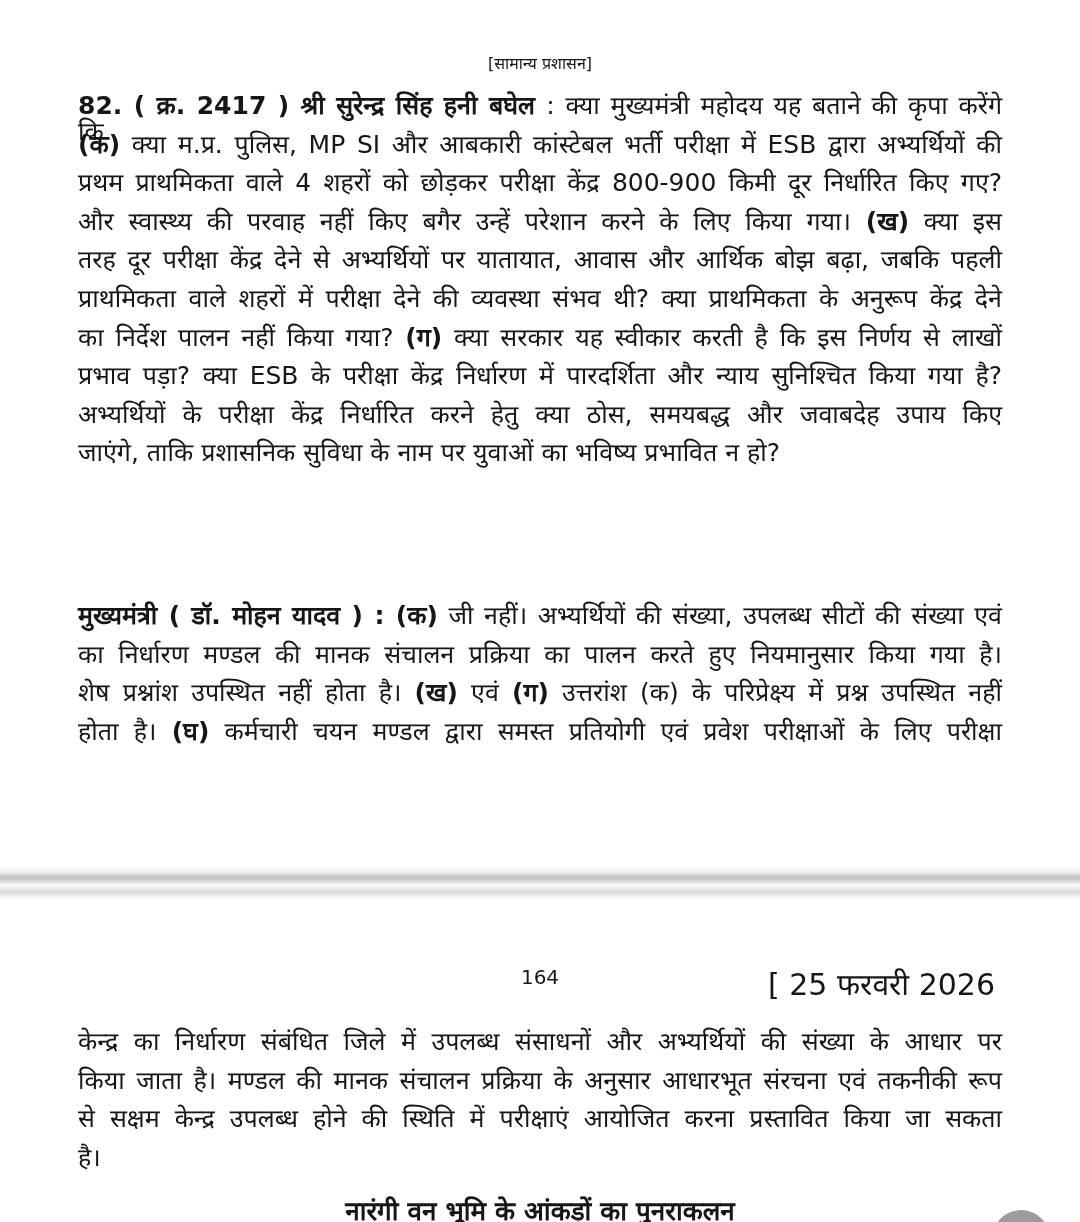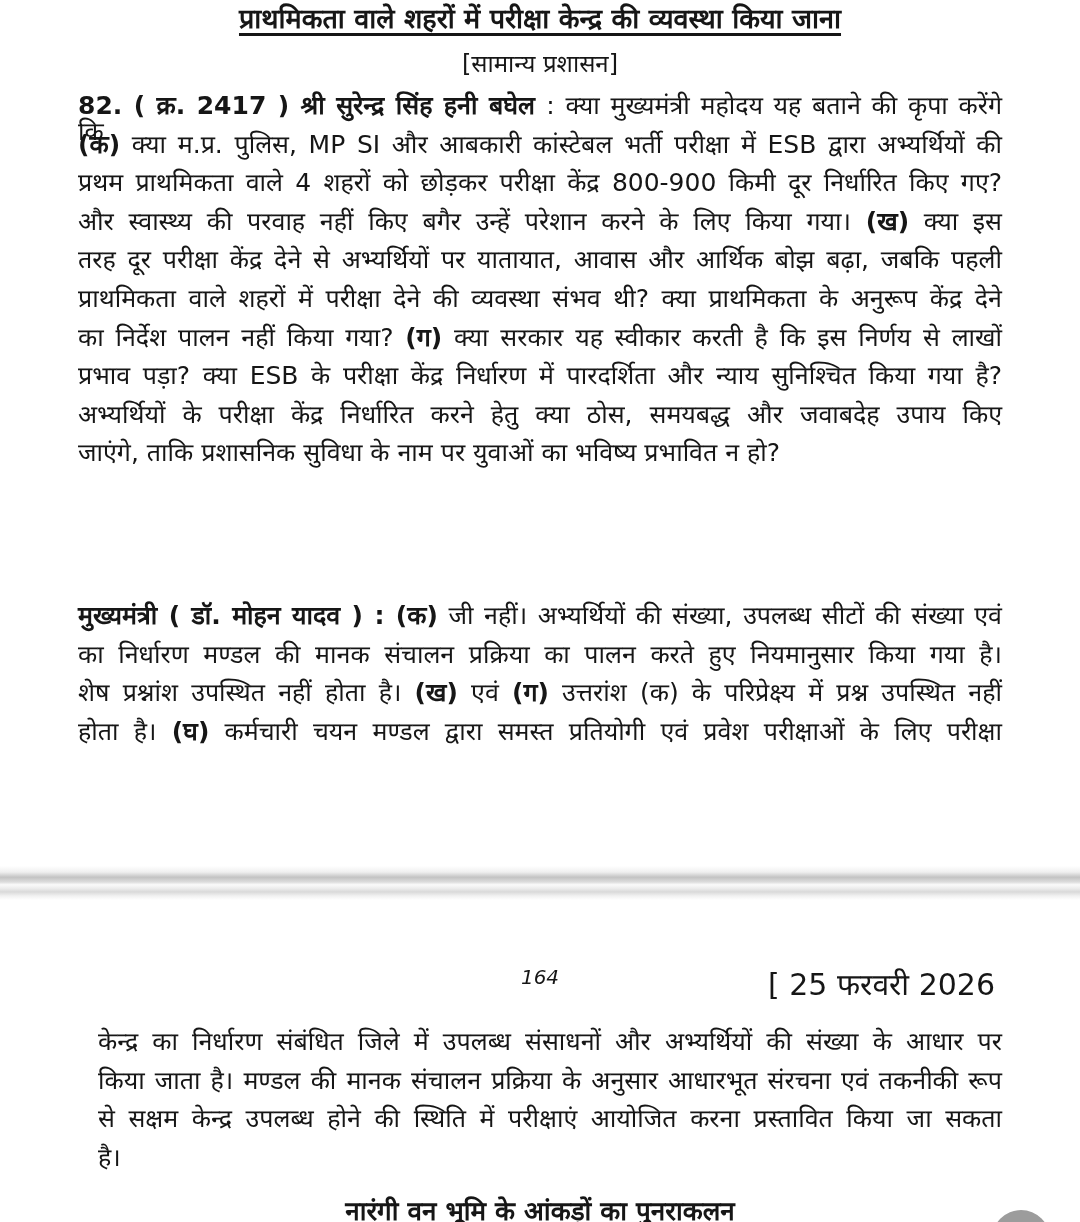--- a/index.html
+++ b/index.html
@@ -33,31 +33,31 @@
     text-decoration: underline;
     text-decoration-thickness: 2.5px;
     text-underline-offset: 5px;
   }
   .doc-subtitle {
     position: absolute;
     top: 50px;
     left: 0;
     right: 0;
     text-align: center;
-    font-size: 24px;
+    font-size: 16px;
     line-height: 28px;
   }
   .para {
     position: absolute;
     left: 78px;
     right: 78px;
   }
   .question     { top: 93px;  }
   .answer       { top: 603px; }
-  .continuation { top: 1029px; margin-left: 20px; }
+  .continuation { top: 1029px; }
   .tline {
     font-size: 25px;
     line-height: 26px;
     height: 38.6px;
     white-space: nowrap;
     overflow: visible;
   }
   .tline.just {
     text-align: justify;
     text-align-last: justify;
@@ -89,21 +89,20 @@
     right: 0;
     height: 34px;
   }
   .pagenum {
     position: absolute;
     left: 0;
     right: 0;
     top: 2px;
     text-align: center;
     font-size: 20px;
-    font-style: italic;
   }
   .dateh {
     position: absolute;
     right: 85px;
     top: 0;
     font-size: 30px;
   }
   .next-title {
     position: absolute;
     top: 1192px;
@@ -123,23 +122,20 @@
     height: 58px;
     border-radius: 50%;
     background: #9c9c9c;
   }
 </style>
 </head>
 <body>
 
 <div class="doc">
 
-  <div class="doc-title">
-    <span class="u">प्राथमिकता वाले शहरों में परीक्षा केन्द्र की व्यवस्था किया जाना</span>
-  </div>
 
   <div class="doc-subtitle">[सामान्य प्रशासन]</div>
 
   <div class="para question">
       <div class="tline just"><span class="b">82. ( क्र. 2417 ) श्री सुरेन्द्र सिंह हनी बघेल </span><span>: क्या मुख्यमंत्री महोदय यह बताने की कृपा करेंगे कि</span></div>
       <div class="tline just"><span class="b">(क)</span><span> क्या म.प्र. पुलिस, MP SI और आबकारी कांस्टेबल भर्ती परीक्षा में ESB द्वारा अभ्यर्थियों की</span></div>
       <div class="tline just"><span>प्रथम प्राथमिकता वाले 4 शहरों को छोड़कर परीक्षा केंद्र 800-900 किमी दूर निर्धारित किए गए?</span></div>
       <div class="tline just"><span>और स्वास्थ्य की परवाह नहीं किए बगैर उन्हें परेशान करने के लिए किया गया। </span><span class="b">(ख)</span><span> क्या इस</span></div>
       <div class="tline just"><span>तरह दूर परीक्षा केंद्र देने से अभ्यर्थियों पर यातायात, आवास और आर्थिक बोझ बढ़ा, जबकि पहली</span></div>
       <div class="tline just"><span>प्राथमिकता वाले शहरों में परीक्षा देने की व्यवस्था संभव थी? क्या प्राथमिकता के अनुरूप केंद्र देने</span></div>

